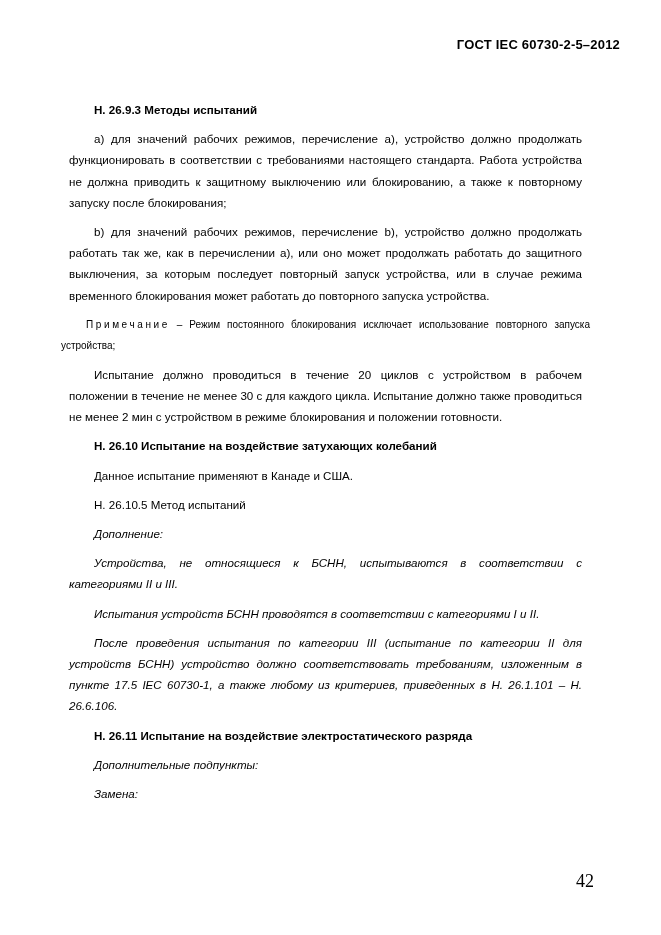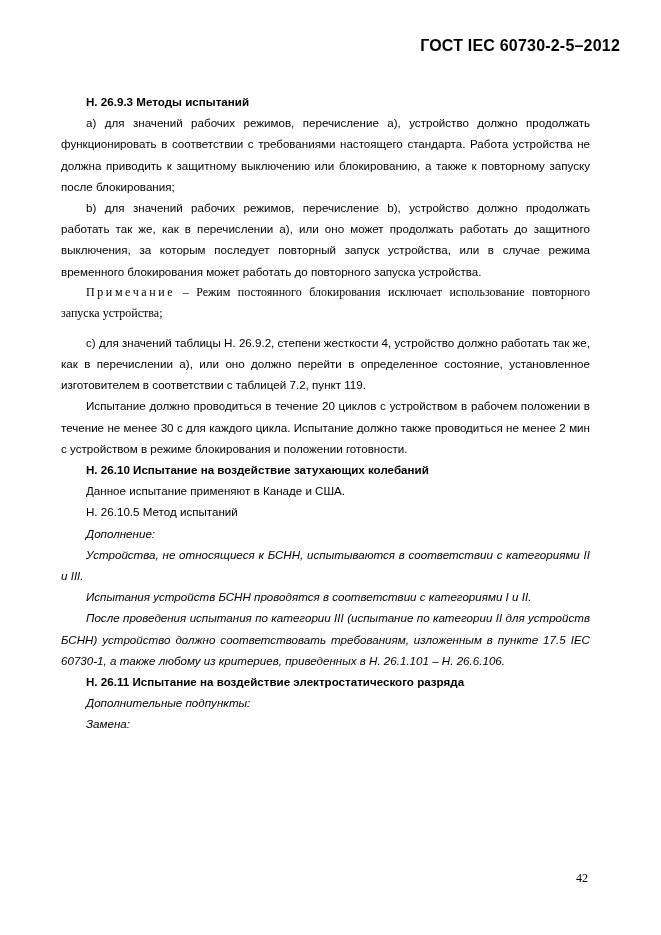--- a/index.html
+++ b/index.html
@@ -1,36 +1,35 @@
 <!DOCTYPE html>
 <html><head>
   <meta charset="utf-8">
   <style>
     html, body { margin:0; padding:0; background:#ffffff; }
     body { width:661px; height:935px; position:relative; overflow:hidden; color:#000; }
-    .page-header { position:absolute; top:37px; right:41px; font-family:"Liberation Sans", sans-serif; font-weight:bold; font-size:16px; letter-spacing:0.2px; }
+    .page-header { position:absolute; top:37px; right:41px; font-family:"Liberation Sans", sans-serif; font-weight:bold; font-size:13px; letter-spacing:0.2px; }
     .content { position:absolute; left:61px; top:91px; width:529px; font-family:"Liberation Sans", sans-serif; font-size:11.6px; line-height:21.2px; }
-    .p { margin:0; text-align:justify; text-indent:25px; }
+    .p { margin:8px; text-align:justify; text-indent:25px; }
     .h { font-weight:bold; text-indent:0; padding-left:25px; }
     .it { font-style:italic; }
-    .note { font-size:12px; line-height:21px; text-indent:25px; text-align:justify; margin:0 0 8px 0;font-family:Liberation Serif, serif; }
+    .note { font-size:10px; line-height:21px; text-indent:25px; text-align:justify; margin:0 0 8px 0; }
     .spaced { letter-spacing:2.6px; }
-    .page-number { position:absolute; left:576px; top:871px; font-family:"Liberation Serif", serif; font-size:12px; }
+    .page-number { position:absolute; left:576px; top:871px; font-family:"Liberation Serif", serif; font-size:18px; }
   </style>
 </head>
 <body>
 
 <div class="page-header">ГОСТ IEC  60730-2-5–2012</div>
 
 <div class="content">
   <p class="p h">Н. 26.9.3 Методы испытаний</p>
   <p class="p">a) для значений рабочих режимов, перечисление a), устройство должно продолжать функционировать в соответствии с требованиями настоящего стандарта. Работа устройства не должна приводить к защитному выключению или блокированию, а также к повторному запуску после блокирования;</p>
   <p class="p">b) для значений рабочих режимов, перечисление b), устройство должно продолжать работать так же, как в перечислении a), или оно может продолжать работать до защитного выключения, за которым последует повторный запуск устройства, или в случае режима временного блокирования может работать до повторного запуска устройства.</p>
   <p class="note"><span class="spaced">Примечание</span><span> – Режим постоянного блокирования исключает использование повторного запуска устройства;</span></p>
-  <p class="p">c) для значений таблицы Н. 26.9.2, степени жесткости 4, устройство должно работать так же, как в перечислении a), или оно должно перейти в определенное состояние, установленное изготовителем в соответствии с таблицей 7.2, пункт 119.</p>
   <p class="p">Испытание должно проводиться в течение 20 циклов с устройством в рабочем положении в течение не менее 30 с для каждого цикла. Испытание должно также проводиться не менее 2 мин с устройством в режиме блокирования и положении готовности.</p>
   <p class="p h">Н. 26.10 Испытание на воздействие затухающих колебаний</p>
   <p class="p">Данное испытание применяют в Канаде и США.</p>
   <p class="p">Н. 26.10.5 Метод испытаний</p>
   <p class="p it">Дополнение:</p>
   <p class="p it">Устройства, не относящиеся к БСНН, испытываются в соответствии с категориями II и III.</p>
   <p class="p it">Испытания устройств БСНН проводятся в соответствии с категориями I и II.</p>
   <p class="p it">После проведения испытания по категории III (испытание по категории II для устройств БСНН) устройство должно соответствовать требованиям, изложенным в пункте 17.5 IEC 60730-1, а также любому из критериев, приведенных в  Н. 26.1.101 – Н. 26.6.106.</p>
   <p class="p h">Н. 26.11 Испытание на воздействие электростатического разряда</p>
   <p class="p it">Дополнительные подпункты:</p>

